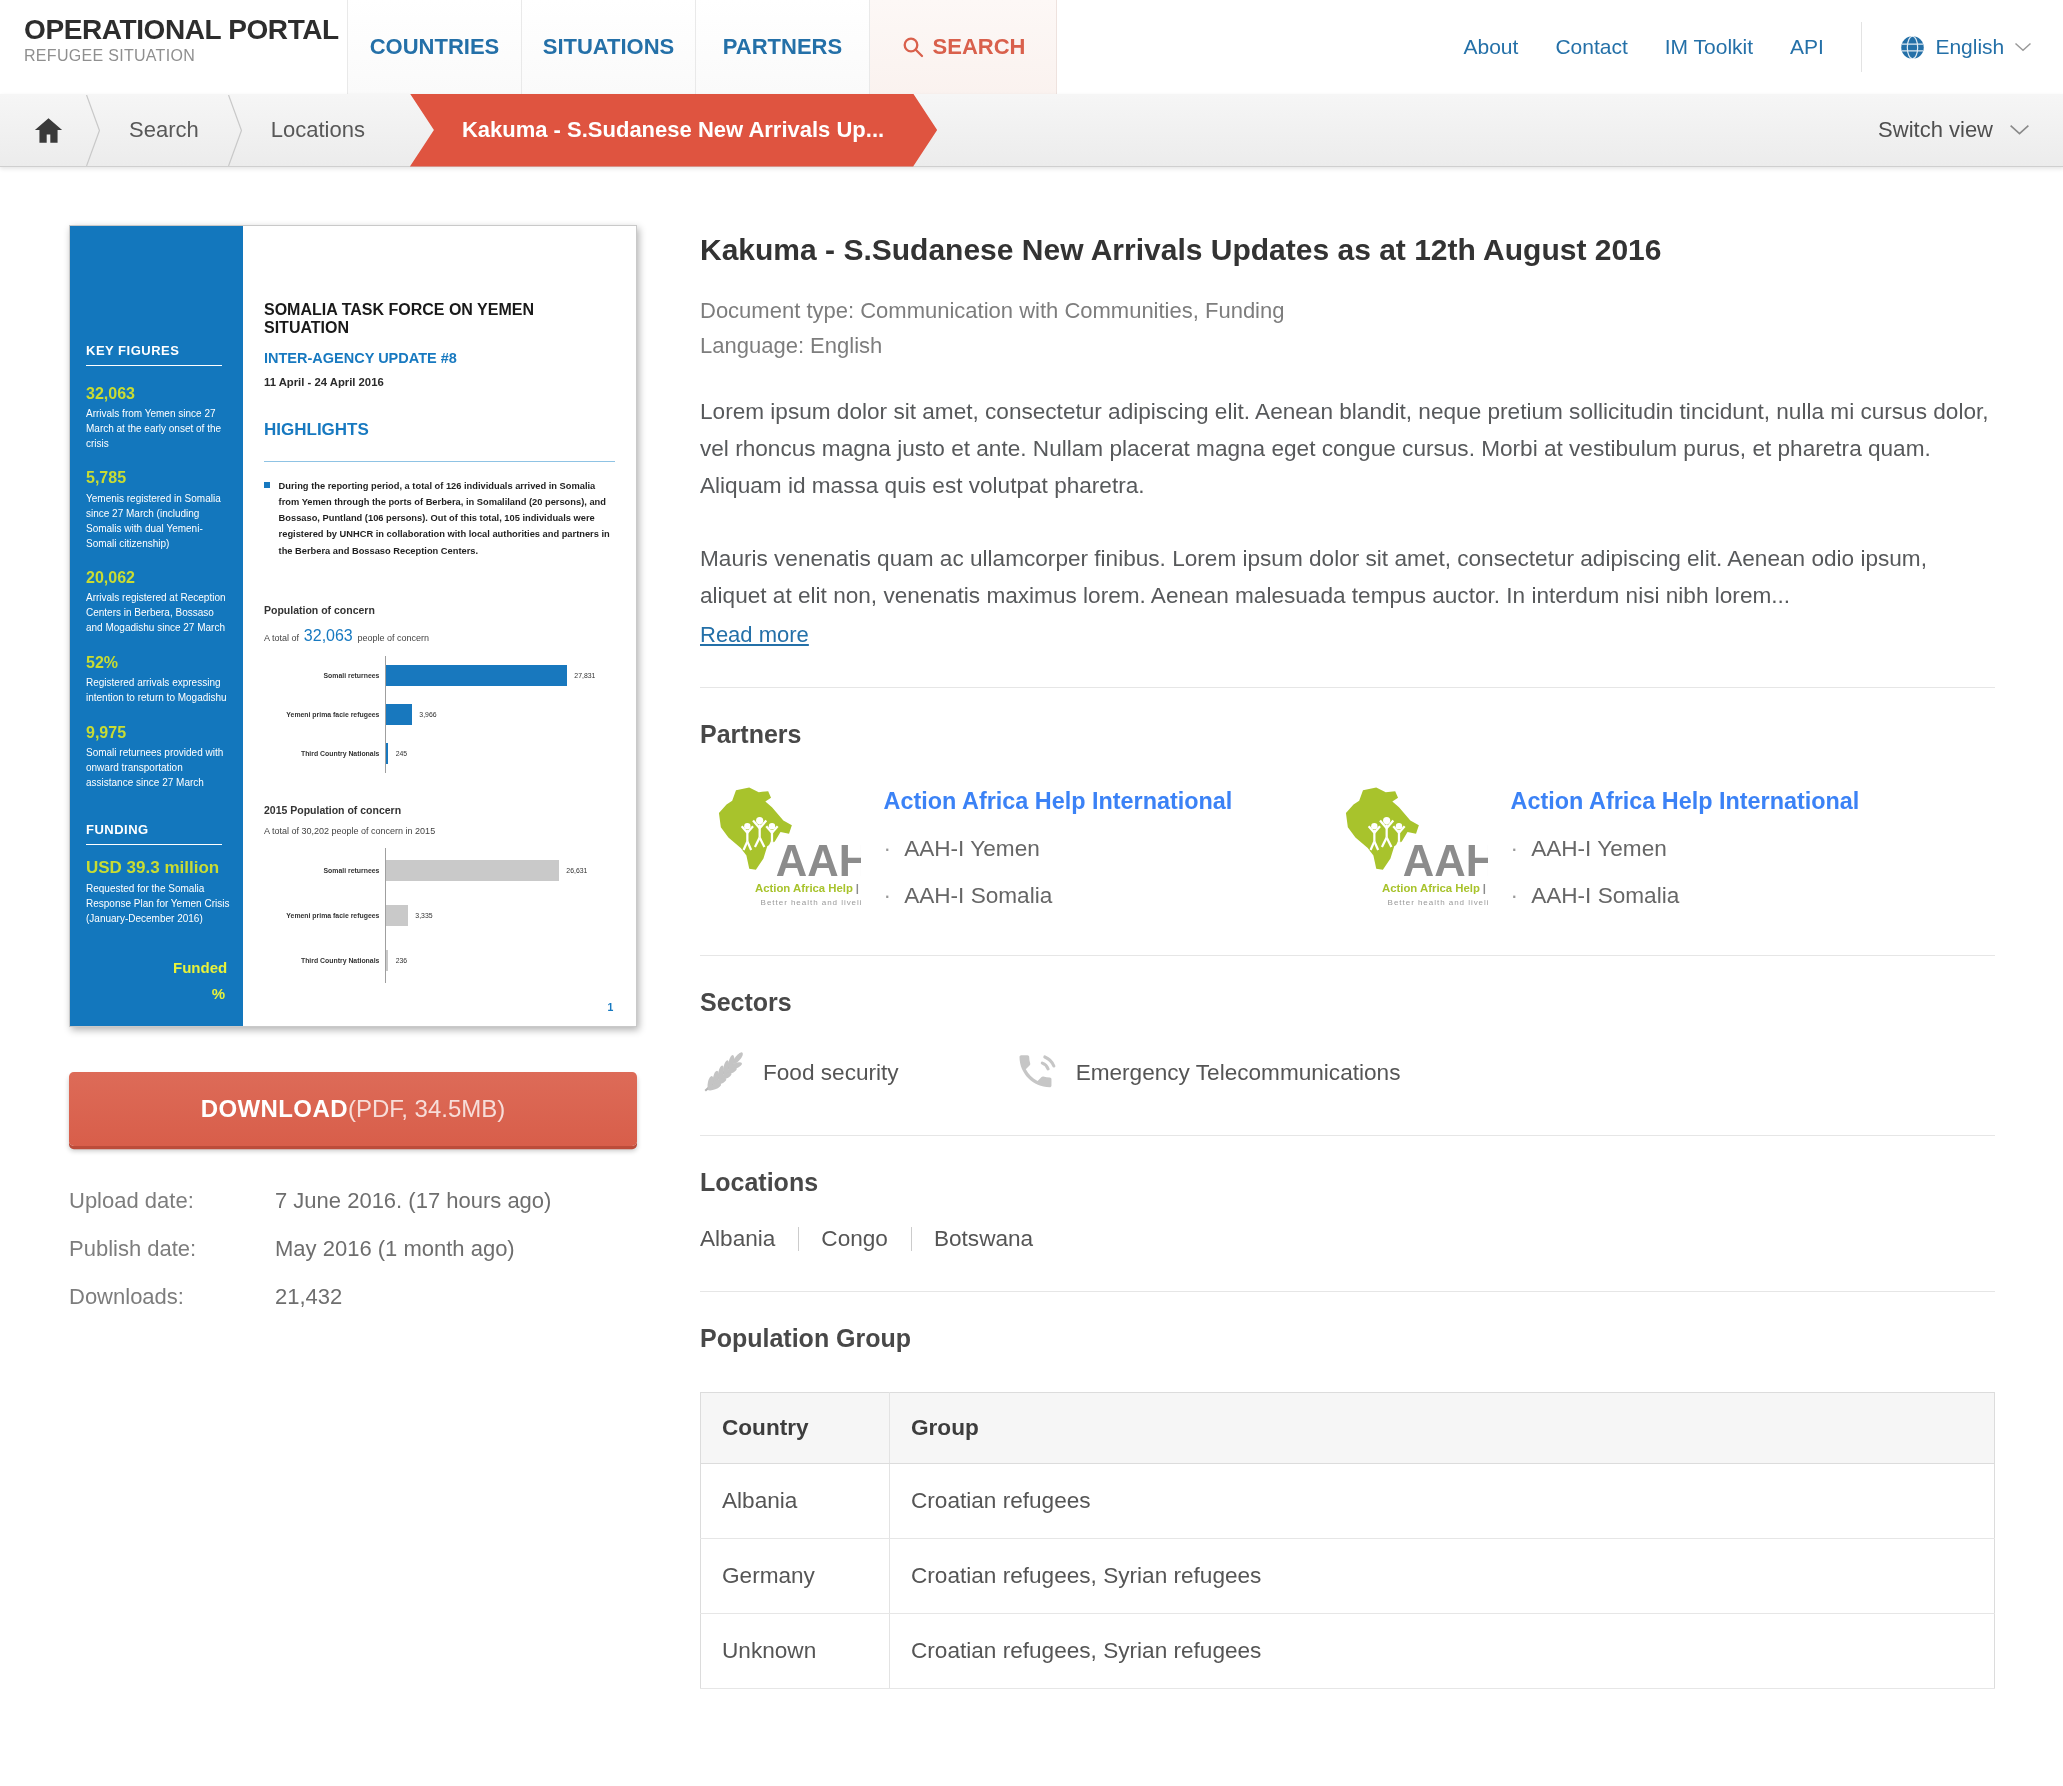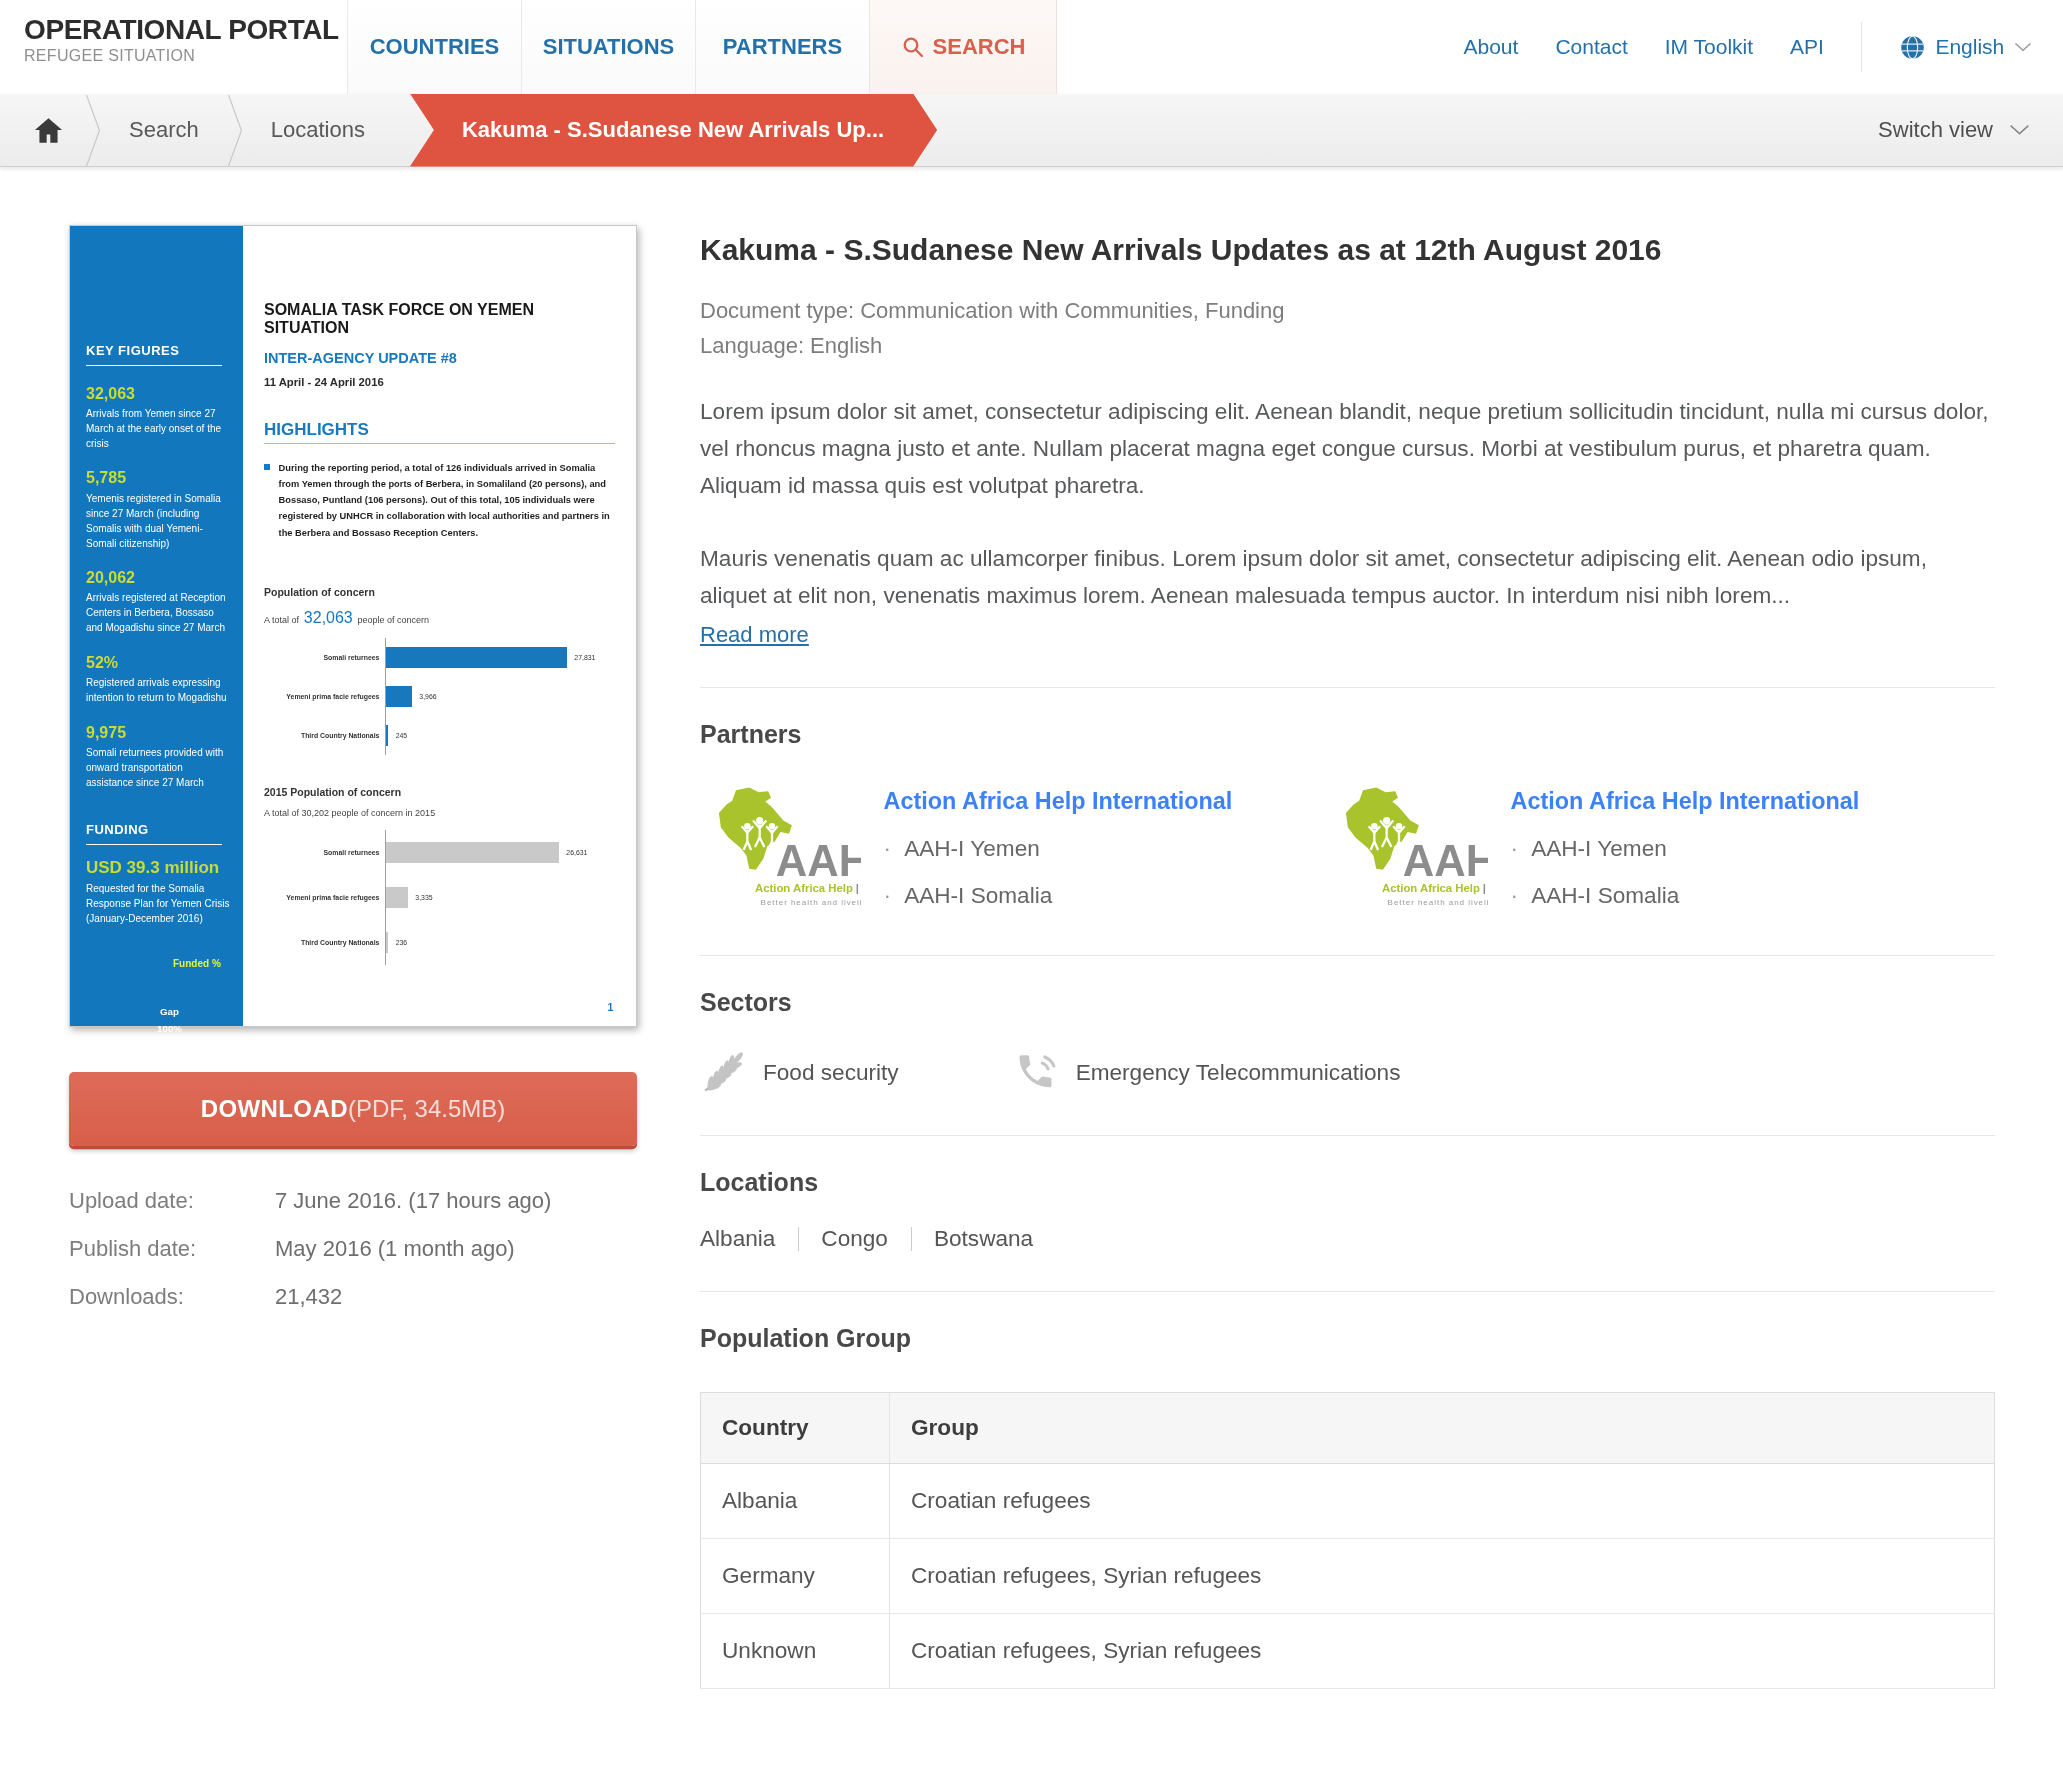--- a/index.html
+++ b/index.html
@@ -46,27 +46,27 @@
   
   .thumb { width:568px; height:802px; border:0.8px solid #c9c9c9; background:#fff;
            box-shadow:2.4px 3.2px 7.3px rgba(0,0,0,0.30); display:flex; cursor:pointer; }
   .thumb-side { width:173px; background:#1377bd; color:#fff; padding:117px 12px 0 16px; position:relative; flex:none; }
   .side-head { font-size:13px; font-weight:700; letter-spacing:0.5px; border-bottom:1.6px solid #fff; padding-bottom:7.3px; width:94%; }
   .kf { margin-top:18.5px; }
   .kf-val { color:#c9dc33; font-size:16px; font-weight:700; }
   .kf-desc { font-size:10px; line-height:1.5; margin-top:3.2px; color:#fff; }
   .fund-head { margin-top:32px; }
   .fund-val { color:#c9dc33; font-size:17px; font-weight:700; margin-top:13px; }
-  .funded-lbl { color:#e8f23a; font-weight:700; font-size:10px; margin:29px 0 0 87px; width:52px; text-align:left; line-height:1.7; }
+  .funded-lbl { color:#e8f23a; font-weight:700; font-size:15px; margin:29px 0 0 87px; width:52px; text-align:right; line-height:1.7; }
   .gap-lbl { color:#fff; font-weight:700; font-size:9.7px; margin:32px 0 0 61px; width:45px; text-align:center; line-height:1.7; }
   .thumb-main { flex:1; padding:32px 21px 0 21px; position:relative; color:#333; }
   .pdf-title { font-size:16px; font-weight:800; color:#191919;margin-top:43px; }
   .pdf-update { font-size:14.5px; font-weight:800; color:#1779c0; margin-top:13px; }
   .pdf-date { font-size:11.3px; font-weight:700; color:#2b2b2b; margin-top:9.7px; }
-  .pdf-high { font-size:17px; font-weight:800; color:#1779c0; margin-top:32px; padding-bottom:3px; border-bottom:1.6px solid #8fc3e4; }
+  .pdf-high { font-size:17px; font-weight:800; color:#1779c0; margin-top:32px; padding-bottom:21px; border-bottom:1.6px solid #8fc3e4; }
   .pdf-bullet { display:flex; gap:9px; margin-top:16px; }
   .pdf-bullet .sq { width:5.6px; height:5.6px; background:#1779c0; margin-top:4.8px; flex:none; }
   .pdf-bullet p { margin:0; font-size:9.3px; font-weight:600; line-height:1.75; color:#1f1f1f; }
   .pdf-sec { font-size:10.5px; font-weight:700; color:#333; margin-top:45px; }
   .pdf-sec.second { margin-top:31px; }
   .pdf-total { margin-top:10.5px; font-size:9px; color:#444; display:flex; align-items:baseline; gap:4.8px; }
   .pdf-total .big { font-size:16px; color:#1779c0; font-weight:400; }
   .chart { margin-top:11.3px; }
   .crow { display:flex; align-items:center; }
   .chart1 .crow { height:39px; }

